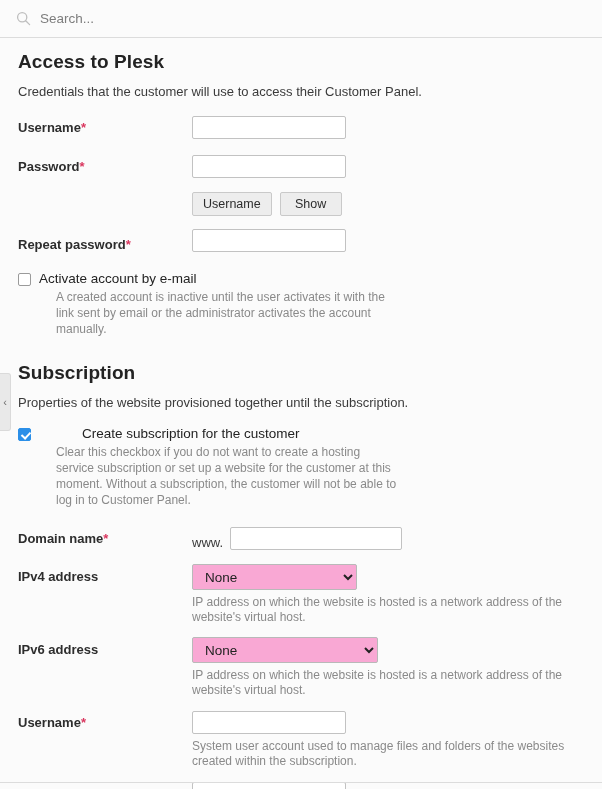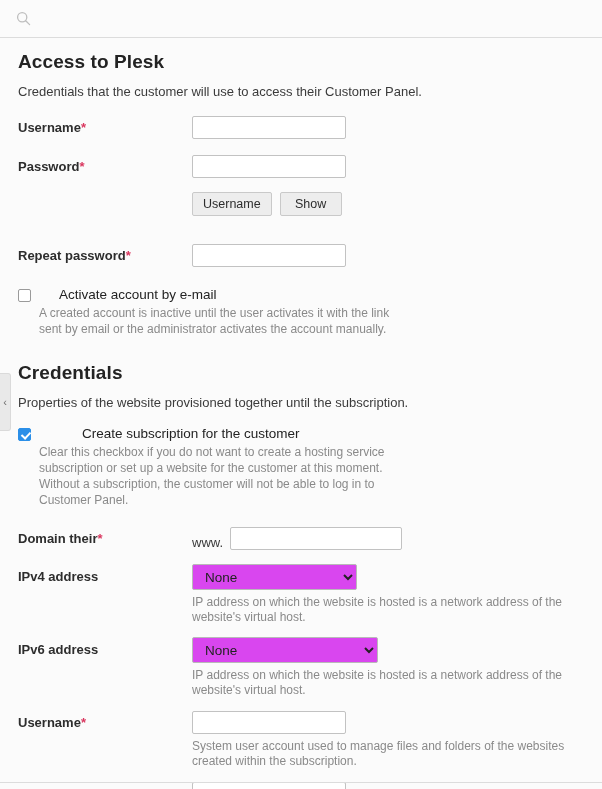--- a/index.html
+++ b/index.html
@@ -87,21 +87,21 @@
     font-size: 13px;
     padding: 0 5px;
     outline: none;
     color: #222;
   }
   input.text.domain { width: 172px; }
 
   select.sel {
     height: 26px;
     border: 1px solid #b9b9b9;
-    background: #d946ef;
+    background: #f9a8d4;
     border-radius: 2px;
     font-family: "Liberation Sans", sans-serif;
     font-size: 13.5px;
     color: #222;
     padding: 0 4px 0 8px;
     outline: none;
   }
   select.sel.ipv4 { width: 165px; }
   select.sel.ipv6 { width: 186px; }
 
@@ -167,21 +167,21 @@
     font-size: 13.5px;
     color: #232323;
     margin-left: 8px;
     cursor: pointer;
   }
   .cb-hint {
     font-size: 12px;
     color: #8a8a8a;
     line-height: 16px;
     max-width: 400px;
-    padding-left: 39px;
+    padding-left: 56px;
     margin-top: 3px;
   }
 
   
   .collapse-tab {
     position: absolute;
     left: 0;
     top: 373px;
     width: 11px;
     height: 58px;
@@ -208,20 +208,21 @@
 </head>
 <body>
 
 <div class="searchbar">
   <span class="search-icon">
     <svg width="15" height="15" viewBox="0 0 15 15">
       <circle cx="6.2" cy="6.2" r="4.6" fill="none" stroke="#8d8d8d" stroke-width="1.3"></circle>
       <line x1="9.7" y1="9.7" x2="13.6" y2="13.6" stroke="#8d8d8d" stroke-width="1.3" stroke-linecap="round"></line>
     </svg>
   </span>
+  <input class="search-input" type="text" placeholder="Search..." style="">
 </div>
 
 <div class="page">
 
   <h2 class="section-title">Access to Plesk</h2>
   <p class="section-desc">Credentials that the customer will use to access their Customer Panel.</p>
 
   <div class="row" style="margin-top:17px;">
     <div class="label">
       <span>Username</span><span class="req">*</span>
@@ -237,47 +238,47 @@
     </div>
     <div class="field">
       <input class="text" type="password" value="" style="">
     </div>
   </div>
 
   <div class="btnrow" style="margin-top:13px;">
     <button class="btn">Username</button><button class="btn show">Show</button>
   </div>
 
-  <div class="row" style="margin-top:28px;">
+  <div class="row" style="margin-top:12px;align-items:flex-end;">
     <div class="label">
       <span>Repeat password</span><span class="req">*</span>
     </div>
     <div class="field">
       <input class="text" type="password" value="" style="">
     </div>
   </div>
 
-  <div class="checkrow" style="margin-top:19px;gap:20px;">
+  <div class="checkrow" style="margin-top:19px;">
     <span class="cb"></span>
     <span class="cb-label">Activate account by e-mail</span>
   </div>
   <div class="cb-hint">A created account is inactive until the user activates it with the link sent by email or the administrator activates the account manually.</div>
 
-  <h2 class="section-title" style="padding-top:25px;">Credentials</h2>
+  <h2 class="section-title" style="padding-top:25px;">Subscription</h2>
   <p class="section-desc">Properties of the website provisioned together until the subscription.</p>
 
   <div class="checkrow" style="margin-top:16px;gap:43px;">
     <span class="cb checked"></span>
     <span class="cb-label">Create subscription for the customer</span>
   </div>
   <div class="cb-hint">Clear this checkbox if you do not want to create a hosting service subscription or set up a website for the customer at this moment. Without a subscription, the customer will not be able to log in to Customer Panel.</div>
 
   <div class="row" style="margin-top:19px;">
     <div class="label">
-      <span>Domain their</span><span class="req">*</span>
+      <span>Domain name</span><span class="req">*</span>
     </div>
     <div class="field inline">
       <span class="www">www.</span>
       <input class="text domain" type="text" value="" style="">
     </div>
   </div>
 
   <div class="row" style="margin-top:13px;">
     <div class="label" style="padding-top:5px;">IPv4 address</div>
     <div class="field">

